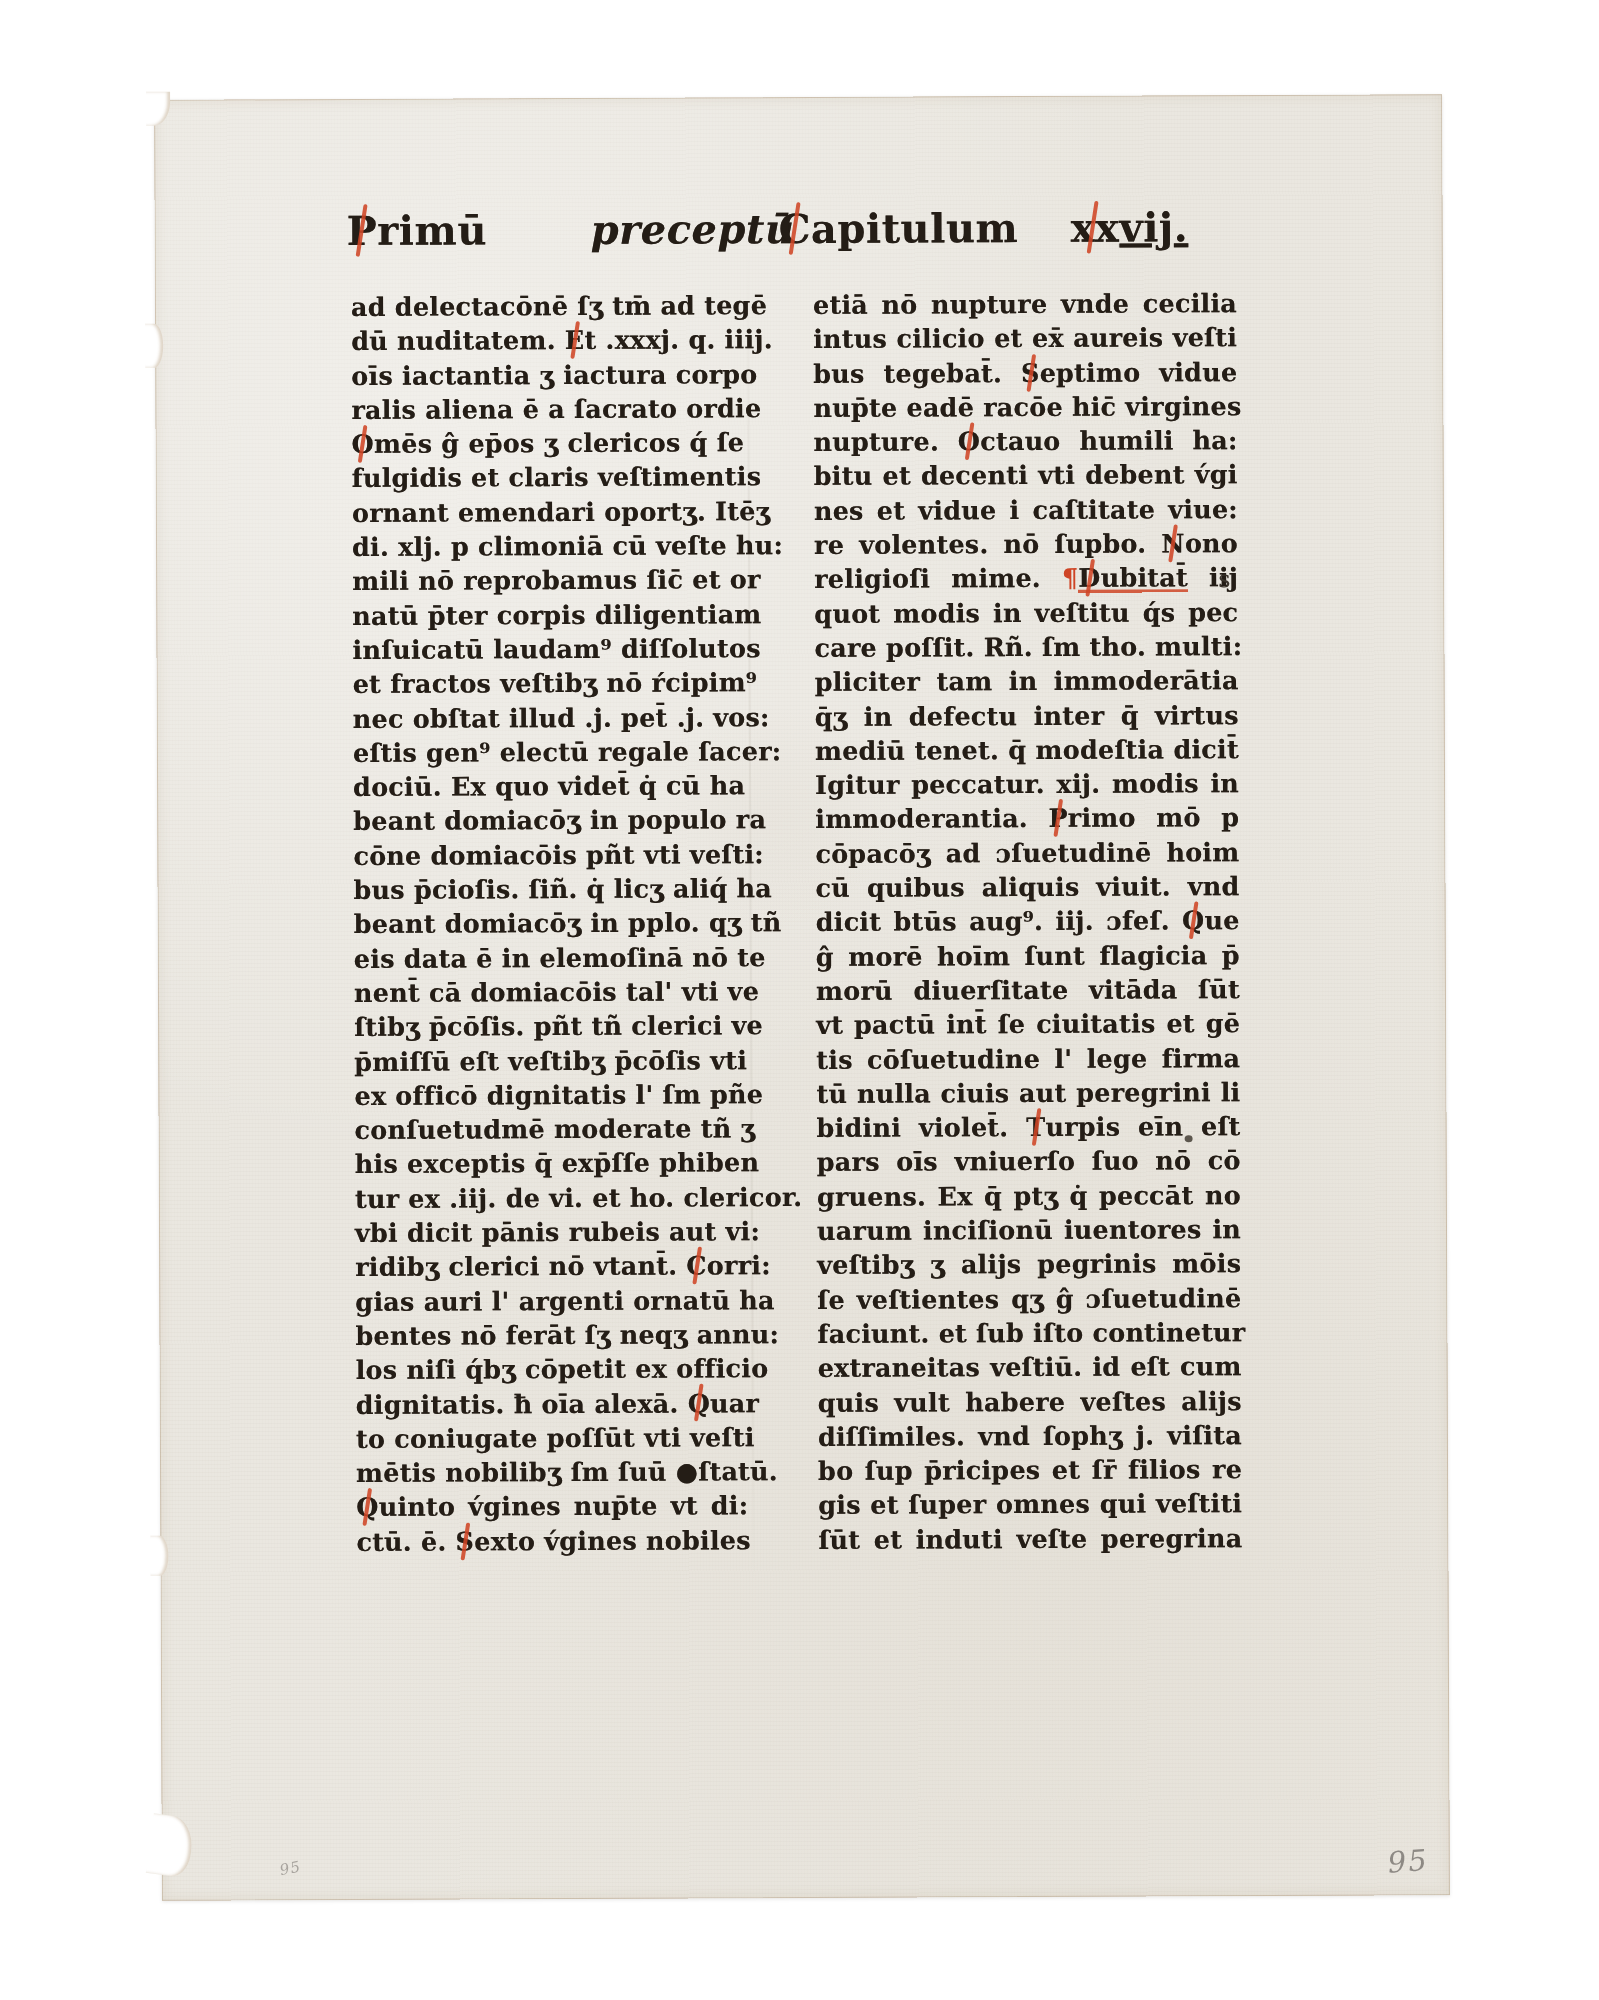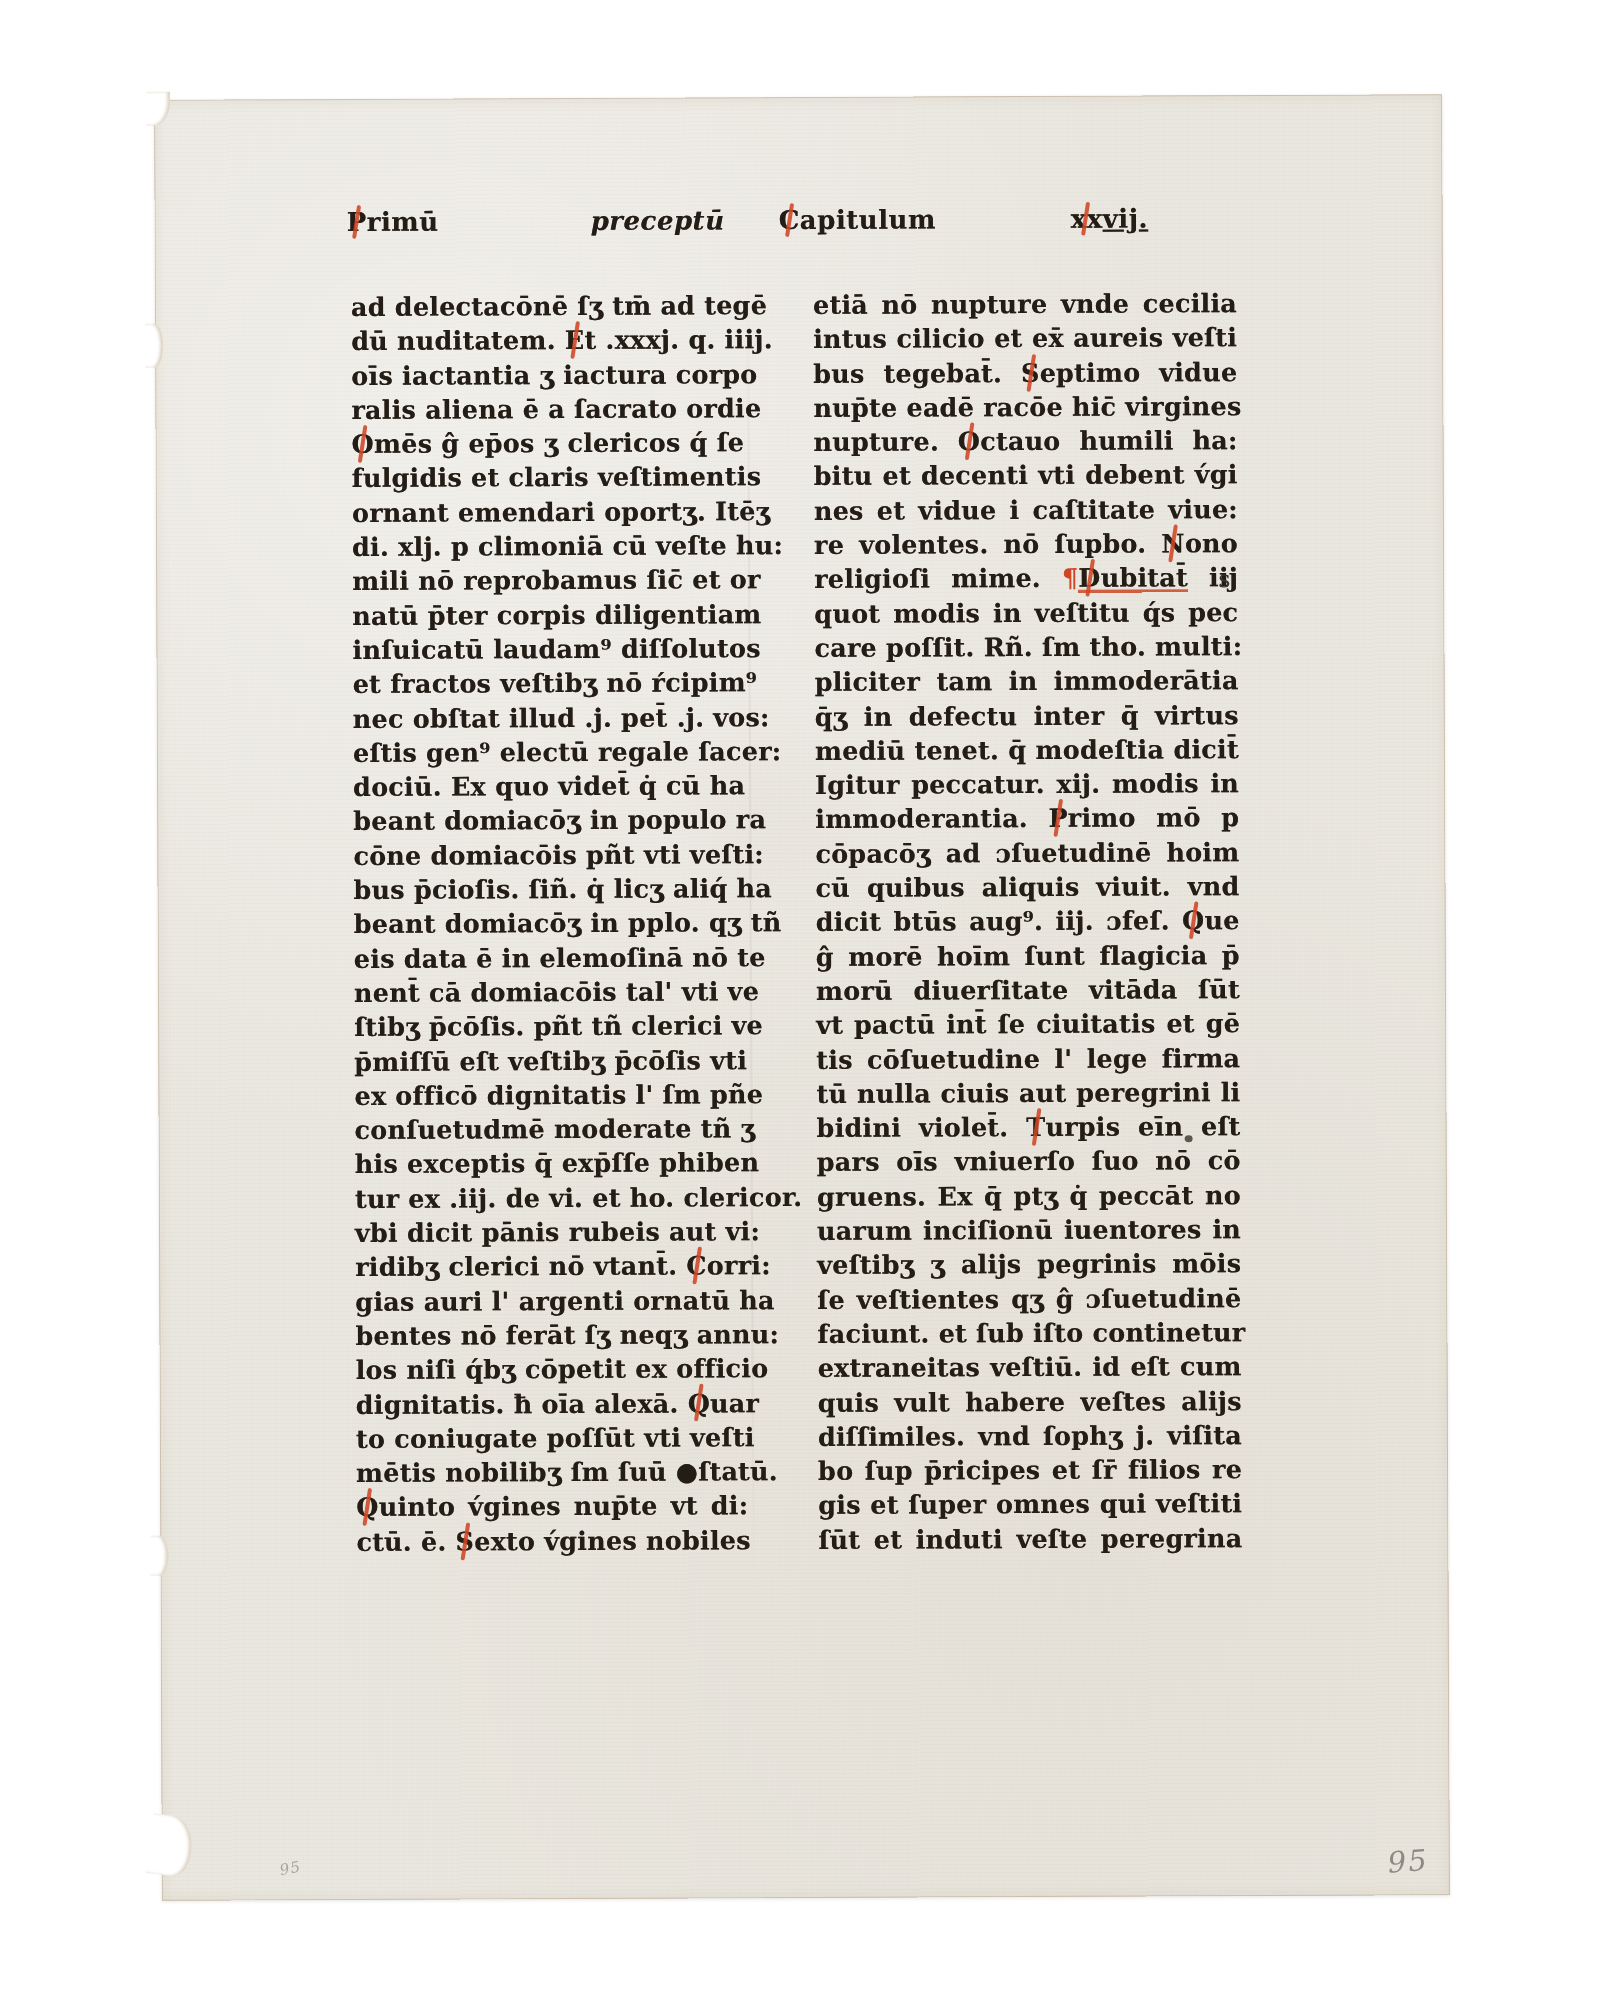--- a/index.html
+++ b/index.html
@@ -49,21 +49,21 @@
     left: 1026px; top: 1040px;
     width: 8px; height: 7px;
     background: #3a332b; border-radius: 50%;
     opacity: .8;
   }
 
   
   .header-word {
     position: absolute;
     top: 108px;
-    font-size: 26px; font-weight: 700;
+    font-size: 40px; font-weight: 700;
     color: #241d16;
     letter-spacing: .5px;
     white-space: nowrap;
     text-shadow: 0 0 .5px rgba(35,25,15,.65);
   }
   #hw1 { left: 192px; }
   #hw2 { left: 436px; font-style: italic; }
   #hw3 { left: 624px; }
   #hw4 { left: 916px; text-decoration: underline; }
 

